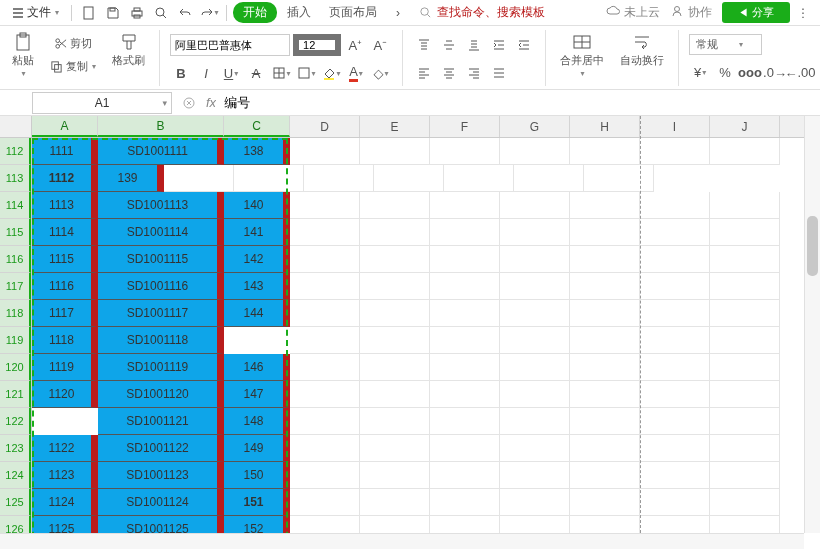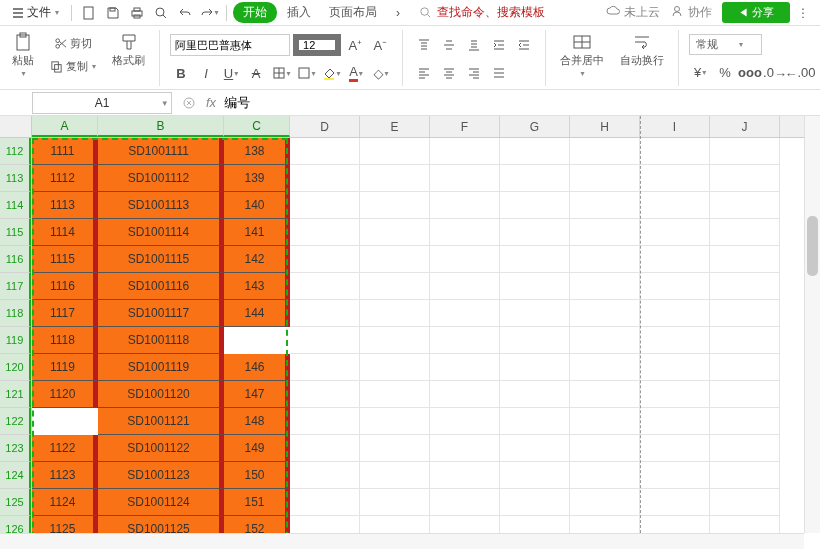--- a/index.html
+++ b/index.html
@@ -39,21 +39,21 @@
 .grid-wrap{position:absolute;top:116px;left:0;right:0;bottom:0;overflow:hidden}
 .corner{position:absolute;left:0;top:0;width:32px;height:22px;background:#f0f0f0;border-right:1px solid #ccc;border-bottom:1px solid #ccc}
 .colheads{position:absolute;left:32px;top:0;right:16px;height:22px;display:flex;background:#f0f0f0;border-bottom:1px solid #ccc}
 .colhead{border-right:1px solid #d4d4d4;display:flex;align-items:center;justify-content:center;font-size:12px;color:#555;cursor:pointer}
 .colhead.sel{background:#d8ebd8;color:#1a7a1a;border-bottom:2px solid #1aad19}
 .rowheads{position:absolute;left:0;top:22px;width:32px;bottom:16px;background:#f0f0f0;border-right:1px solid #ccc}
 .rowhead{height:27px;border-bottom:1px solid #d4d4d4;display:flex;align-items:center;justify-content:center;font-size:11px;color:#1a9a1a;cursor:pointer;background:#d8ebd8;border-right:2px solid #1aad19}
 .cells{position:absolute;left:32px;top:22px;right:16px;bottom:16px}
 .row{display:flex;height:27px}
 .cell{border-right:1px solid #e4e4e4;border-bottom:1px solid #e4e4e4;display:flex;align-items:center;justify-content:center;font-size:12px;color:#333;background:#fff}
-.cell.selarea{background:#f97316;border-right:5px solid #b91c1c;border-bottom:1px solid #555}
+.cell.selarea{background:#0ea5e9;border-right:7px solid #b91c1c;border-bottom:1px solid #555}
 .selection-border{position:absolute;border:2px dashed #1aad19;pointer-events:none;left:0;top:0}
 .vscroll{position:absolute;right:0;top:0;width:16px;bottom:16px;background:#f6f6f6;border-left:1px solid #e0e0e0}
 .vthumb{position:absolute;left:2px;width:11px;height:60px;background:#c8c8c8;border-radius:5px;top:100px}
 .hscroll{position:absolute;left:0;right:16px;bottom:0;height:16px;background:#f6f6f6;border-top:1px solid #e0e0e0}
 
 .dotline{position:absolute;top:0;bottom:16px;width:0;border-left:1px dashed #999;pointer-events:none}
 </style>
 </head>
 <body>
 
@@ -365,22 +365,21 @@
         <div class="cell selarea" style="width: 66px;">138</div>
         <div class="cell" style="width: 70px;"></div>
         <div class="cell" style="width: 70px;"></div>
         <div class="cell" style="width: 70px;"></div>
         <div class="cell" style="width: 70px;"></div>
         <div class="cell" style="width: 70px;"></div>
         <div class="cell" style="width: 70px;"></div>
         <div class="cell" style="width: 70px;"></div>
       </div>
       <div class="row">
-        <div class="cell selarea" style="width: 66px;">1112</div>
-        <div class="cell selarea" style="width: 126px;">SD1001112</div>
+        <div class="cell selarea" style="width: 66px; font-weight: bold;">1112</div>
         <div class="cell selarea" style="width: 66px;">139</div>
         <div class="cell" style="width: 70px;"></div>
         <div class="cell" style="width: 70px;"></div>
         <div class="cell" style="width: 70px;"></div>
         <div class="cell" style="width: 70px;"></div>
         <div class="cell" style="width: 70px;"></div>
         <div class="cell" style="width: 70px;"></div>
         <div class="cell" style="width: 70px;"></div>
       </div>
       <div class="row">
@@ -511,21 +510,21 @@
         <div class="cell" style="width: 70px;"></div>
         <div class="cell" style="width: 70px;"></div>
         <div class="cell" style="width: 70px;"></div>
         <div class="cell" style="width: 70px;"></div>
         <div class="cell" style="width: 70px;"></div>
         <div class="cell" style="width: 70px;"></div>
       </div>
       <div class="row">
         <div class="cell selarea" style="width: 66px;">1124</div>
         <div class="cell selarea" style="width: 126px;">SD1001124</div>
-        <div class="cell selarea" style="width: 66px;">151</div>
+        <div class="cell selarea" style="width: 66px; font-weight: bold;">151</div>
         <div class="cell" style="width: 70px;"></div>
         <div class="cell" style="width: 70px;"></div>
         <div class="cell" style="width: 70px;"></div>
         <div class="cell" style="width: 70px;"></div>
         <div class="cell" style="width: 70px;"></div>
         <div class="cell" style="width: 70px;"></div>
         <div class="cell" style="width: 70px;"></div>
       </div>
       <div class="row">
         <div class="cell selarea" style="width: 66px;">1125</div>

